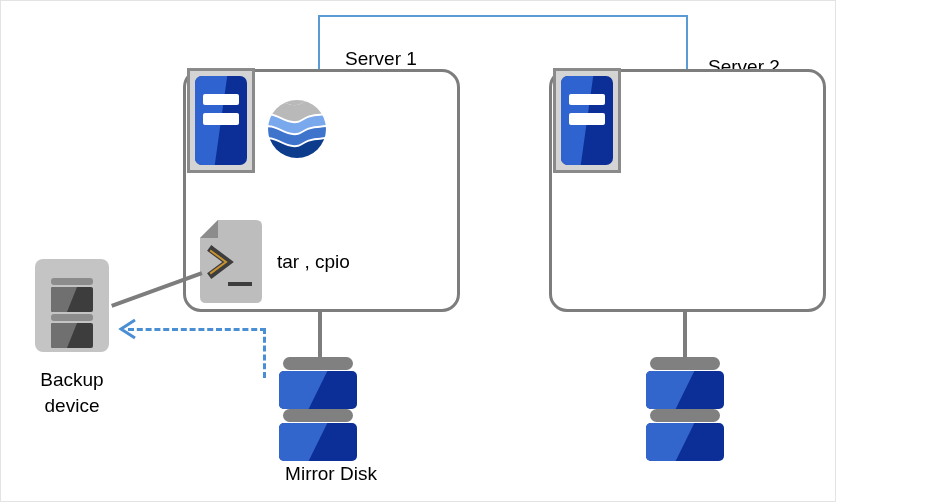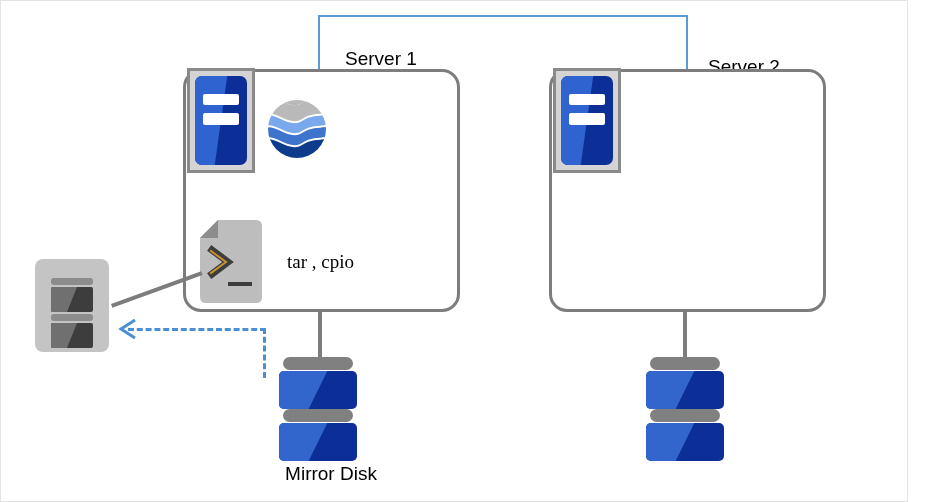--- a/index.html
+++ b/index.html
@@ -5,21 +5,21 @@
   html, body {
     margin: 0;
     padding: 0;
     background: #ffffff;
   }
   body {
     font-family: "Liberation Sans", sans-serif;
   }
   #canvas {
     position: relative;
-    width: 908px;
+    width: 836px;
     height: 502px;
     background: #ffffff;
     border: 1px solid #e3e3e3;
     box-sizing: border-box;
     overflow: hidden;
   }
   .abs { position: absolute; }
 
   
   .label {
@@ -186,21 +186,21 @@
   <div class="abs script-icon" style="left:199px; top:219px; width:62px; height:83px;">
     <svg width="62" height="83" viewBox="0 0 62 83" aria-hidden="true">
       <path d="M18,0 L56,0 Q62,0 62,6 L62,77 Q62,83 56,83 L6,83 Q0,83 0,77 L0,18 Z" fill="#bdbdbd"></path>
       <path d="M18,0 L18,18 L0,18 Z" fill="#8c8c8c"></path>
       <path d="M12,30 L28,42 L12,54" fill="none" stroke="#3d3d3d" stroke-width="7" stroke-linecap="square" stroke-linejoin="miter"></path>
       <path d="M11,31 L26,42 L11,53" fill="none" stroke="#c8922f" stroke-width="2" stroke-linecap="square"></path>
       <rect x="28" y="62" width="24" height="4" fill="#3d3d3d"></rect>
     </svg>
   </div>
 
-  <div class="abs label" style="left:286px; top:248px;font-family:Liberation Serif, serif;">tar , cpio</div>
+  <div class="abs label" style="left:276px; top:248px;">tar , cpio</div>
 
   <div class="abs label" style="left:707px; top:53px;">Server 2</div>
 
   <div class="abs server-box" style="left:548px; top:68px; width:277px; height:243px;"></div>
 
   <div class="abs server-icon" style="left:552px; top:67px; width:68px; height:105px;">
     <div class="server-icon-inner">
       <div class="srv-bar b1"></div>
       <div class="srv-bar b2"></div>
     </div>
@@ -211,20 +211,21 @@
 
   <div class="abs diag-line" style="left:110px; top:303px; width:96px; height:4px; transform: rotate(-20deg);"></div>
 
   <div class="backup-shell" style="left:34px; top:258px; width:74px; height:93px;">
     <div class="bk-bar" style="left:16px; top:19px; width:42px; height:7px;"></div>
     <div class="bk-block" style="left:16px; top:28px; width:42px; height:25px;"></div>
     <div class="bk-bar" style="left:16px; top:55px; width:42px; height:7px;"></div>
     <div class="bk-block" style="left:16px; top:64px; width:42px; height:25px;"></div>
   </div>
 
+  <div class="abs label label-center" style="left:11px; top:366px; width:120px;">Backup<br>device</div>
 
   <div class="abs dash-v" style="left:262px; top:327px; width:3px; height:50px;"></div>
   <div class="abs dash-h" style="left:127px; top:327px; width:138px; height:3px;"></div>
   <div class="abs" style="left:116px; top:317px; width:20px; height:22px;">
     <svg width="20" height="22" viewBox="0 0 20 22" aria-hidden="true">
       <path d="M18,2 L4,11 L18,20" fill="none" stroke="#4a8fd4" stroke-width="3" stroke-linecap="butt" stroke-linejoin="miter"></path>
     </svg>
   </div>
 
   <div class="abs" style="left:278px; top:356px; width:78px; height:102px;">

